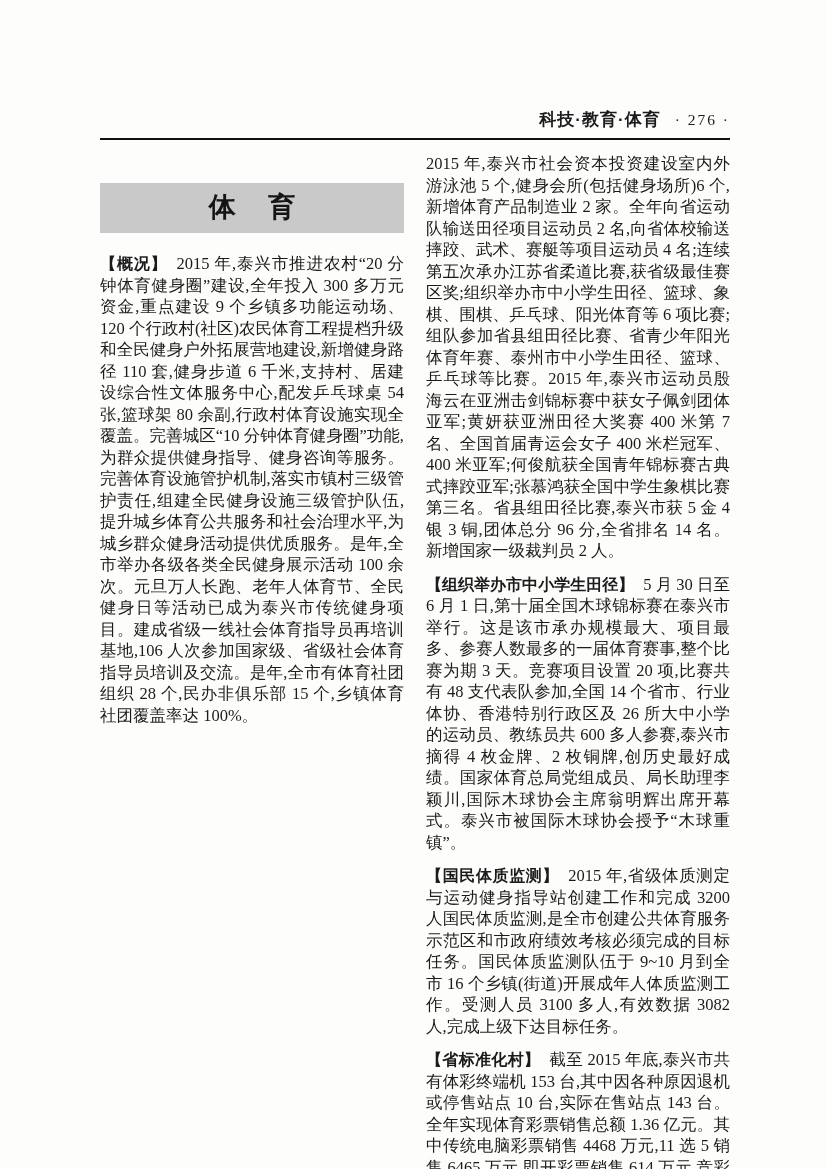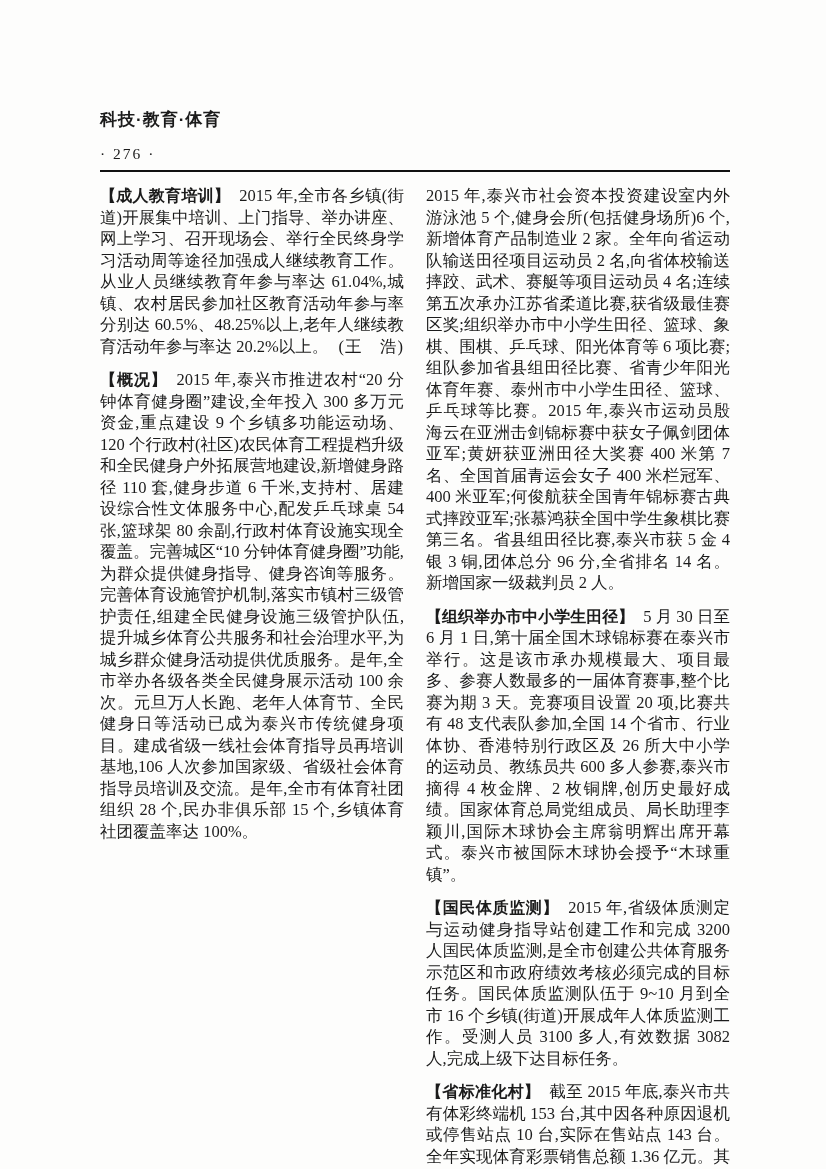--- a/index.html
+++ b/index.html
@@ -14,21 +14,20 @@
     padding: 108px 96px 0 100px;
     font-family: "Liberation Serif", "DejaVu Serif", serif;
     overflow: hidden;
   }
   .page-header {
     display: flex;
     justify-content: flex-end;
     align-items: baseline;
     gap: 14px;
     padding-bottom: 7px;
-    flex-direction: column;
   }
   .running-head {
     font-family: "Liberation Sans", "DejaVu Sans", sans-serif;
     font-weight: bold;
     font-size: 17px;
     letter-spacing: 1px;
   }
   .page-number {
     font-size: 15.5px;
     letter-spacing: 2px;
@@ -88,22 +87,24 @@
     <span class="running-head">科技·教育·体育</span>
     <span class="page-number">· 276 ·</span>
   </div>
   <div class="header-rule"></div>
 
   <div class="columns">
 
     <div class="col">
 
 
-      <p class="para"><span class="entry-head">【成人教育培训】</span><span class="entry-text">2015 年,全市各乡镇(街道)开展集中培训、上门指导、举办讲座、网上学习、召开现场会、举行全民终身学习活动周等途径加强成人继续教育工作。从业人员继续教育年参与率达 61.04%,城镇、农村居民参加社区教育活动年参与率分别达 60.5%、48.25%以上,老年人继续教育活动年参与率达 20.2%以上。</span><span class="author">(王　浩)</span></p>
 
+      <div class="section-banner">
+        <span class="section-banner-title">体育</span>
+      </div>
 
       <p class="para"><span class="entry-head">【概况】</span><span class="entry-text">2015 年,泰兴市推进农村“20 分钟体育健身圈”建设,全年投入 300 多万元资金,重点建设 9 个乡镇多功能运动场、120 个行政村(社区)农民体育工程提档升级和全民健身户外拓展营地建设,新增健身路径 110 套,健身步道 6 千米,支持村、居建设综合性文体服务中心,配发乒乓球桌 54 张,篮球架 80 余副,行政村体育设施实现全覆盖。完善城区“10 分钟体育健身圈”功能,为群众提供健身指导、健身咨询等服务。完善体育设施管护机制,落实市镇村三级管护责任,组建全民健身设施三级管护队伍,提升城乡体育公共服务和社会治理水平,为城乡群众健身活动提供优质服务。是年,全市举办各级各类全民健身展示活动 100 余次。元旦万人长跑、老年人体育节、全民健身日等活动已成为泰兴市传统健身项目。建成省级一线社会体育指导员再培训基地,106 人次参加国家级、省级社会体育指导员培训及交流。是年,全市有体育社团组织 28 个,民办非俱乐部 15 个,乡镇体育社团覆盖率达 100%。</span></p>
     </div>
 
     <div class="col">
       <p class="para"><span class="entry-text">2015 年,泰兴市社会资本投资建设室内外游泳池 5 个,健身会所(包括健身场所)6 个,新增体育产品制造业 2 家。全年向省运动队输送田径项目运动员 2 名,向省体校输送摔跤、武术、赛艇等项目运动员 4 名;连续第五次承办江苏省柔道比赛,获省级最佳赛区奖;组织举办市中小学生田径、篮球、象棋、围棋、乒乓球、阳光体育等 6 项比赛;组队参加省县组田径比赛、省青少年阳光体育年赛、泰州市中小学生田径、篮球、乒乓球等比赛。2015 年,泰兴市运动员殷海云在亚洲击剑锦标赛中获女子佩剑团体亚军;黄妍获亚洲田径大奖赛 400 米第 7 名、全国首届青运会女子 400 米栏冠军、400 米亚军;何俊航获全国青年锦标赛古典式摔跤亚军;张慕鸿获全国中学生象棋比赛第三名。省县组田径比赛,泰兴市获 5 金 4 银 3 铜,团体总分 96 分,全省排名 14 名。新增国家一级裁判员 2 人。</span></p>
 
       <p class="para"><span class="entry-head">【组织举办市中小学生田径】</span><span class="entry-text">5 月 30 日至 6 月 1 日,第十届全国木球锦标赛在泰兴市举行。这是该市承办规模最大、项目最多、参赛人数最多的一届体育赛事,整个比赛为期 3 天。竞赛项目设置 20 项,比赛共有 48 支代表队参加,全国 14 个省市、行业体协、香港特别行政区及 26 所大中小学的运动员、教练员共 600 多人参赛,泰兴市摘得 4 枚金牌、2 枚铜牌,创历史最好成绩。国家体育总局党组成员、局长助理李颖川,国际木球协会主席翁明辉出席开幕式。泰兴市被国际木球协会授予“木球重镇”。</span></p>
 
       <p class="para"><span class="entry-head">【国民体质监测】</span><span class="entry-text">2015 年,省级体质测定与运动健身指导站创建工作和完成 3200 人国民体质监测,是全市创建公共体育服务示范区和市政府绩效考核必须完成的目标任务。国民体质监测队伍于 9~10 月到全市 16 个乡镇(街道)开展成年人体质监测工作。受测人员 3100 多人,有效数据 3082 人,完成上级下达目标任务。</span></p>

